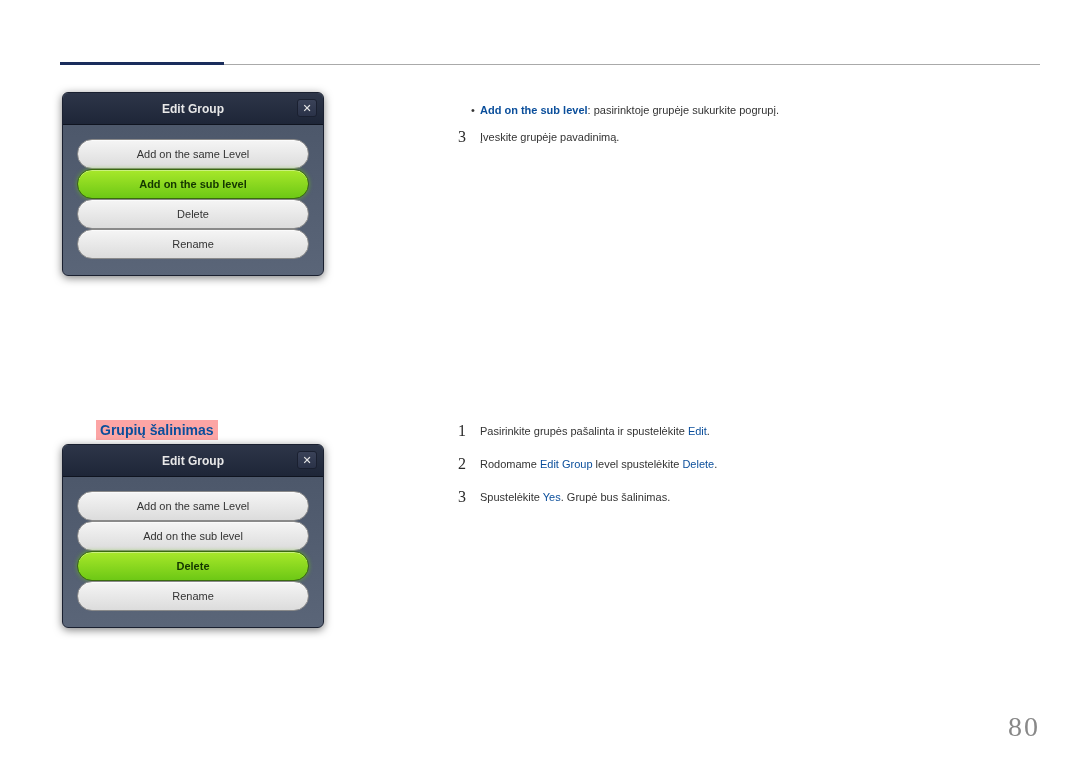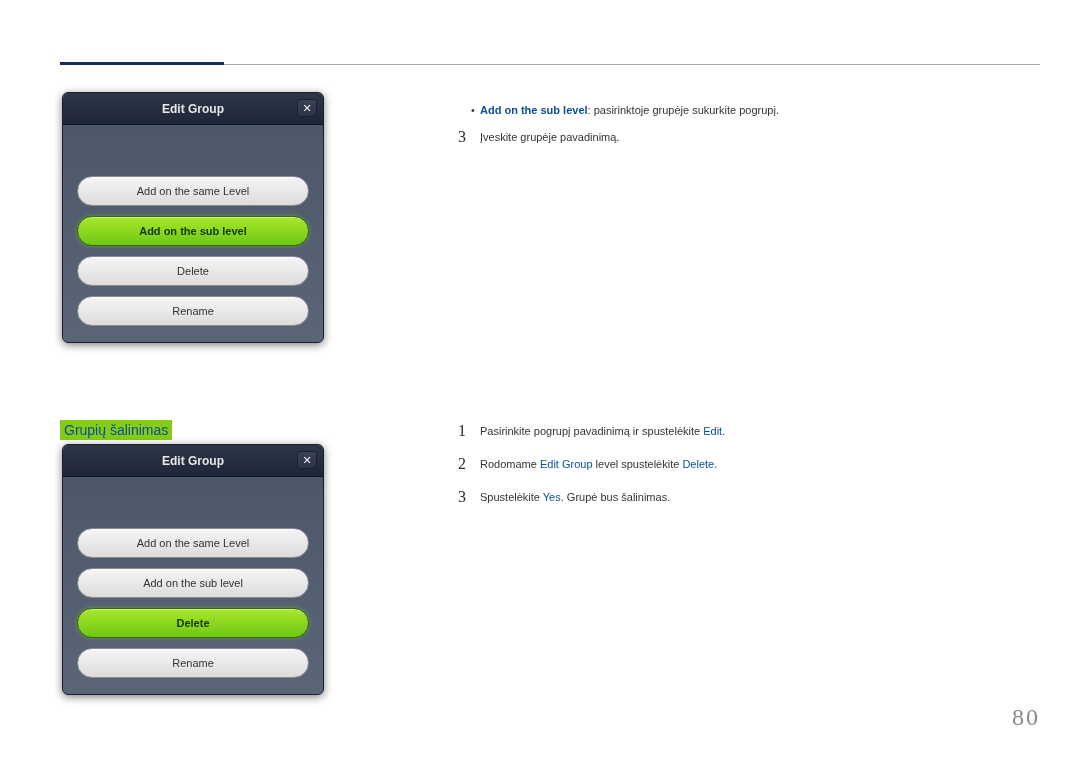--- a/index.html
+++ b/index.html
@@ -63,23 +63,22 @@
     display: flex;
     align-items: center;
     justify-content: center;
     color: #e8e8e8;
     font-size: 11px;
     cursor: pointer;
   }
   .dialog-body {
     display: flex;
     flex-direction: column;
-    gap: 10px;
+    gap: 0;
     padding: 14px 14px 4px 14px;
-    margin-top: 37px;
   }
   .dialog-btn {
     height: 30px;
     border-radius: 15px;
     border: 1px solid #8a8a8a;
     background: linear-gradient(to bottom, #f5f5f5, #dcdcdc);
     color: #333;
     font-size: 11px;
     display: flex;
     align-items: center;
@@ -89,25 +88,26 @@
   }
   .dialog-btn.selected {
     background: linear-gradient(to bottom, #a8e82a, #6dc815);
     border-color: #3a6a10;
     color: #143600;
     font-weight: bold;
     box-shadow: inset 0 1px 0 rgba(255,255,255,0.4), 0 0 4px rgba(108,200,20,0.6);
   }
   .section-heading {
     position: absolute;
-    background: #84cc16;
+    background: #fca5a5;
     color: #0a4e9b;
-    font-weight: normal;
+    font-weight: bold;
     font-size: 14px;
     padding: 2px 4px;
+    margin-left: 36px;
   }
   .bullet-row {
     position: absolute;
     display: flex;
     align-items: flex-start;
     font-size: 11px;
     color: #333;
   }
   .bullet-dot {
     width: 14px;
@@ -124,24 +124,24 @@
   }
   .step-num {
     font-family: Georgia, serif;
     font-size: 16px;
     color: #2a2a2a;
     width: 22px;
   }
   .step-text .em { color: #0a4e9b; font-weight: normal; }
   .page-number {
     position: absolute;
-    bottom: 32px;
+    bottom: 20px;
     right: 40px;
     font-family: Georgia, serif;
-    font-size: 24px;
+    font-size: 28px;
     color: #888;
     letter-spacing: 2px;
   }
 </style>
 </head>
 <body>
 
 <div class="top-divider"></div>
 <div class="top-divider-right"></div>
 
@@ -203,21 +203,21 @@
     </div>
     <div class="dialog-btn">
       <span>Rename</span>
     </div>
   </div>
 </div>
 
 <div class="step-row" style="left:458px; top:422px;">
   <div class="step-num">1</div>
   <div class="step-text">
-    <span>Pasirinkite pogrupį pavadinimą ir spustelėkite </span><span class="em">Edit</span><span>.</span>
+    <span>Pasirinkite grupės pašalinta ir spustelėkite </span><span class="em">Edit</span><span>.</span>
   </div>
 </div>
 
 <div class="step-row" style="left:458px; top:455px;">
   <div class="step-num">2</div>
   <div class="step-text">
     <span>Rodomame </span><span class="em">Edit Group</span><span> level spustelėkite </span><span class="em">Delete</span><span>.</span>
   </div>
 </div>
 

